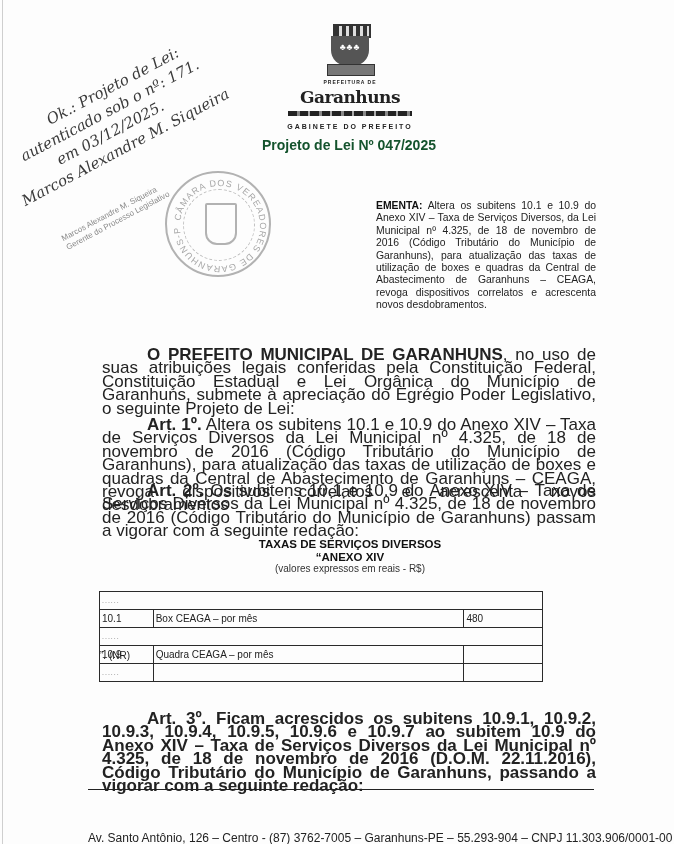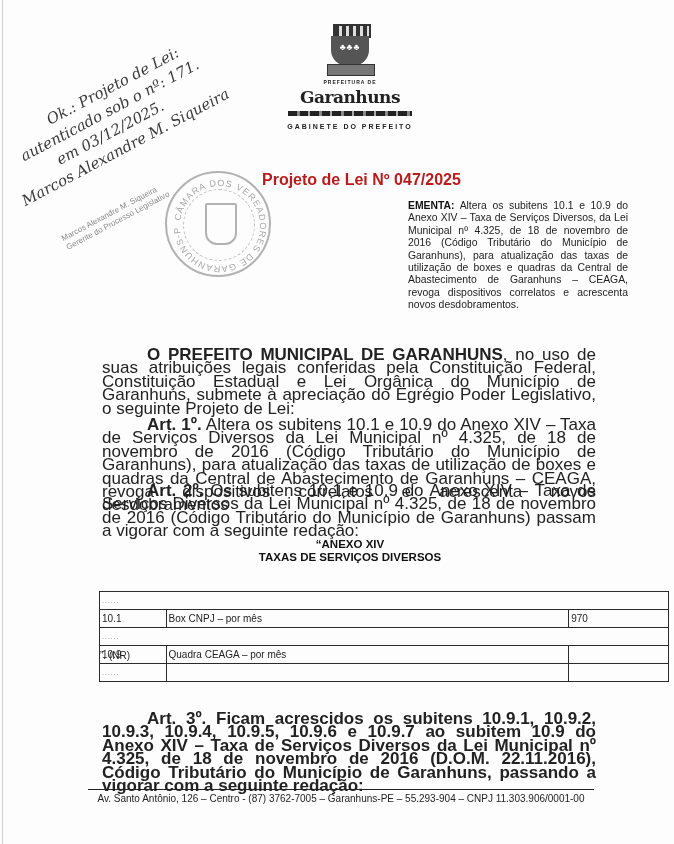--- a/index.html
+++ b/index.html
@@ -18,23 +18,23 @@
     border:2px solid #333; border-bottom:none; background:repeating-linear-gradient(90deg,#333 0 4px,#ddd 4px 7px); }
   .crest-shield { position:absolute; left:8px; top:12px; width:38px; height:30px; background:#555;
     border-radius:0 0 16px 16px; }
   .crest-dots { position:absolute; left:14px; top:18px; width:26px; text-align:center; color:#fff; font-size:9px; letter-spacing:1px; }
   .crest-base { position:absolute; left:4px; top:40px; width:46px; height:10px; background:#777; border:1px solid #333; }
   .logo-pref { font-size:5px; font-weight:bold; letter-spacing:1px; margin-top:3px; color:#222; }
   .logo-name { font-family:"DejaVu Serif", serif; font-weight:bold; font-size:17px; line-height:24px; color:#222; letter-spacing:-0.5px; }
   .logo-bar { height:5px; margin:2px 6px 0; background:repeating-linear-gradient(90deg,#222 0 9px,#888 9px 12px,#222 12px 20px,#aaa 20px 22px); }
   .logo-sub { font-size:7px; font-weight:bold; letter-spacing:2px; margin-top:7px; color:#222; }
 
-  .title { position:absolute; left:262px; top:171px; font-size:16px; font-weight:bold; color:#b91c1c; }
+  .title { position:absolute; left:262px; top:137px; font-size:14px; font-weight:bold; color:#14532d; }
 
-  .ementa { position:absolute; left:376px; top:200px; width:220px; font-size:10.4px; line-height:12.4px; text-align:justify; color:#222;margin-left:32px; }
+  .ementa { position:absolute; left:376px; top:200px; width:220px; font-size:10.4px; line-height:12.4px; text-align:justify; color:#222; }
   .ementa b { color:#111; }
 
   
   .hand { position:absolute; left:-10px; top:140px; width:260px; transform:rotate(-28deg); transform-origin:left top;
     font-family:"DejaVu Serif", serif; font-style:italic; color:#3a3a3a; font-size:15px; line-height:20px; }
   .hand-line { white-space:nowrap; display:block; }
   .hand-stamp { position:absolute; left:60px; top:235px; transform:rotate(-28deg); transform-origin:left top;
     font-size:8px; color:#888; line-height:10px; white-space:nowrap; }
 
   
@@ -43,27 +43,27 @@
   .stamp-inner { position:absolute; left:16px; top:16px; width:70px; height:70px; border-radius:50%; border:1px dashed #aaa; }
   .stamp-text { position:absolute; left:0; top:0; width:106px; height:106px; }
   .stamp-emblem { position:absolute; left:38px; top:30px; width:28px; height:38px; border:2px solid #999; border-radius:2px 2px 12px 12px; }
 
   .para { position:absolute; left:102px; width:494px; font-size:17px; line-height:13.4px; text-align:justify; color:#222; }
   .indent { display:inline-block; width:45px; }
 
   .anexo { position:absolute; left:200px; top:538px; width:300px; text-align:center; font-size:11.5px; line-height:12.5px; color:#111; }
   .anexo .small { font-size:10px; font-weight:normal; color:#333; }
 
-  table.tax { position:absolute; left:99px; top:591px; width:570px; border-collapse:collapse; font-size:10px; color:#222; }
+  table.tax { position:absolute; left:99px; top:591px; width:444px; border-collapse:collapse; font-size:10px; color:#222; }
   table.tax td { border:1.5px solid #2a2a2a; height:17px; padding:0 2px; vertical-align:middle; }
   .dots { font-size:7px; color:#777; letter-spacing:1px; }
   .nr { position:absolute; left:100px; top:650px; font-size:10px; color:#222; }
 
   .footer-line { position:absolute; left:88px; top:789px; width:506px; height:1px; background:#222; }
-  .footer { position:absolute; left:88px; top:793px; width:506px; text-align:center; font-size:10px; color:#222; white-space:nowrap; }
+  .footer { position:absolute; left:88px; top:831px; width:506px; text-align:center; font-size:12px; color:#222; white-space:nowrap; }
 </style>
 </head>
 <body>
 
 <div class="page-edge"></div>
 
 <div class="logo">
   <div class="crest">
     <div class="crest-crown"></div>
     <div class="crest-shield"></div>
@@ -113,38 +113,39 @@
 
 <div class="para" style="top:418px">
   <span class="indent"></span><b>Art. 1º.</b><span> Altera os subitens 10.1 e 10.9 do Anexo XIV – Taxa de Serviços Diversos da Lei Municipal nº 4.325, de 18 de novembro de 2016 (Código Tributário do Município de Garanhuns), para atualização das taxas de utilização de boxes e quadras da Central de Abastecimento de  Garanhuns – CEAGA, revoga dispositivos correlatos e acrescenta novos desdobramentos</span>
 </div>
 
 <div class="para" style="top:484px">
   <span class="indent"></span><b>Art. 2º.</b><span> Os subitens 10.1 e 10.9 do Anexo XIV – Taxa de Serviços Diversos da Lei Municipal nº 4.325, de 18 de novembro de 2016 (Código Tributário do Município de Garanhuns) passam a vigorar com a seguinte redação:</span>
 </div>
 
 <div class="anexo">
+  <div><b>TAXAS DE SERVIÇOS DIVERSOS</b></div>
   <div><b>“ANEXO XIV</b></div>
-  <div><b>TAXAS DE SERVIÇOS DIVERSOS</b></div>
+  <div class="small">(valores expressos em reais - R$)</div>
 </div>
 
 <table class="tax">
   <colgroup>
       <col style="width:58px">
       <col style="width:351px">
       <col style="width:87px">
     </colgroup>
   <tbody>
       <tr>
     <td colspan="3" class="dots">......</td>
   </tr>
   <tr>
     <td>10.1</td>
-    <td>Box CNPJ – por mês</td>
-    <td>970</td>
+    <td>Box CEAGA – por mês</td>
+    <td>480</td>
   </tr>
   <tr>
     <td colspan="3" class="dots">......</td>
   </tr>
   <tr>
     <td>10.9</td>
     <td>Quadra CEAGA – por mês</td>
     <td></td>
   </tr>
   <tr>

